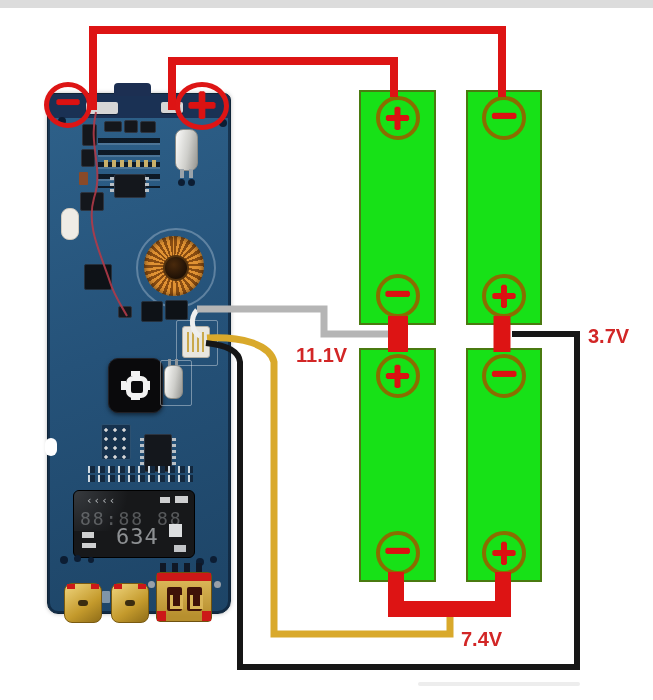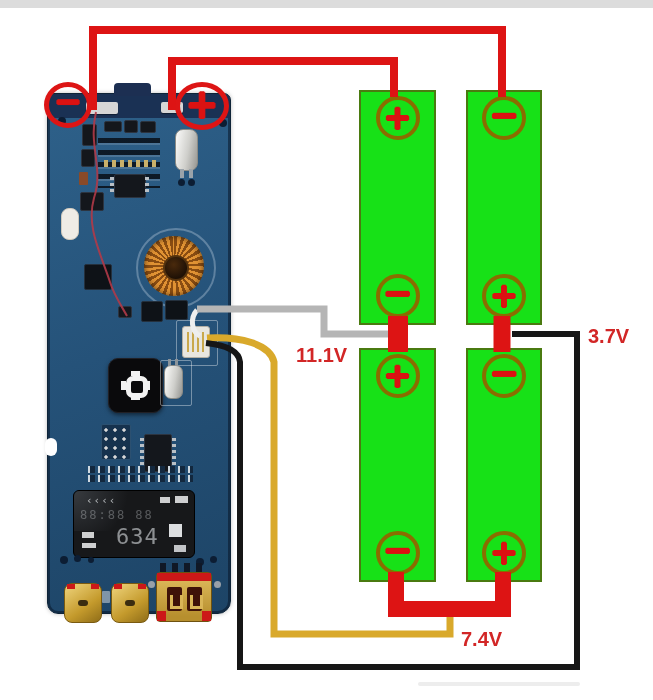--- a/index.html
+++ b/index.html
@@ -151,21 +151,21 @@
     <div class="abs legs-v" style="left:124px;top:344px;width:4px;height:28px;"></div>
     <div class="abs chip" style="left:96px;top:340px;width:26px;height:36px;"></div>
 
     <div class="abs padrow" style="left:40px;top:372px;width:105px;height:7px;"></div>
     <div class="abs padrow" style="left:40px;top:381px;width:105px;height:7px;"></div>
 
     <div class="abs display">
       <span class="abs" style="left:12px;top:3px;font-size:11px;opacity:.8;letter-spacing:1px;">‹‹‹‹</span>
       <div class="abs ind" style="left:86px;top:6px;width:10px;height:6px;opacity:.85;"></div>
       <div class="abs ind" style="left:101px;top:5px;width:13px;height:7px;opacity:.85;"></div>
-      <span class="abs ghost" style="left:6px;top:17px;font-size:12px;">88:88 88</span>
+      <span class="abs ghost" style="left:6px;top:17px;font-size:18px;">88:88 88</span>
       <span class="abs seg-main" style="left:42px;top:33px;">634</span>
       <div class="abs ind" style="left:95px;top:33px;width:13px;height:13px;opacity:.92;"></div>
       <div class="abs ind" style="left:8px;top:41px;width:12px;height:6px;opacity:.85;"></div>
       <div class="abs ind" style="left:8px;top:52px;width:14px;height:5px;opacity:.85;"></div>
       <div class="abs ind" style="left:100px;top:54px;width:12px;height:7px;opacity:.8;"></div>
     </div>
 
     <div class="abs hole" style="left:12px;top:462px;width:8px;height:8px;"></div>
     <div class="abs hole" style="left:26px;top:461px;width:7px;height:7px;"></div>
     <div class="abs hole" style="left:40px;top:463px;width:6px;height:6px;"></div>

